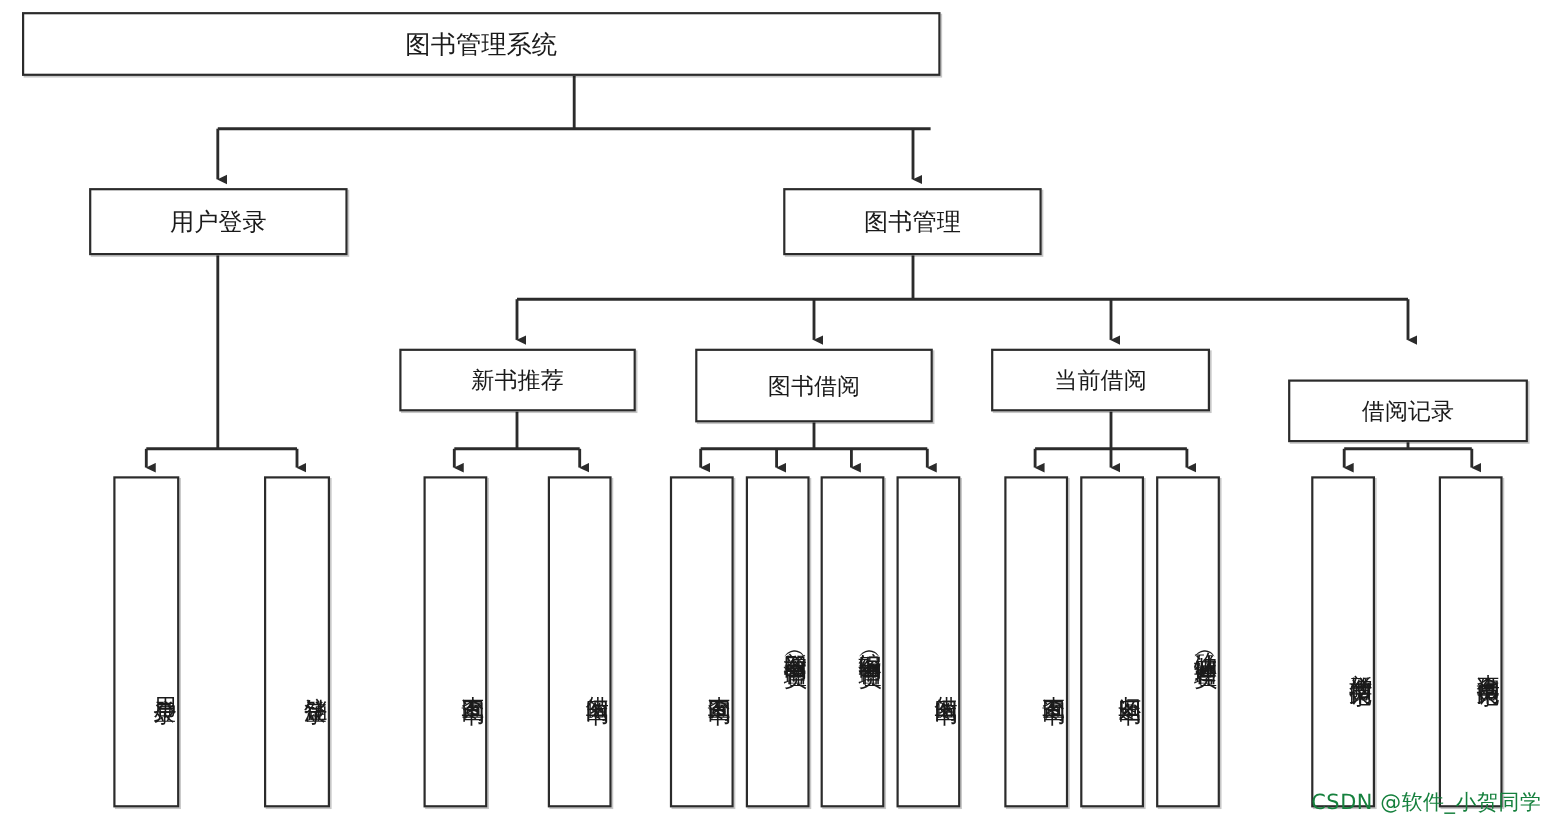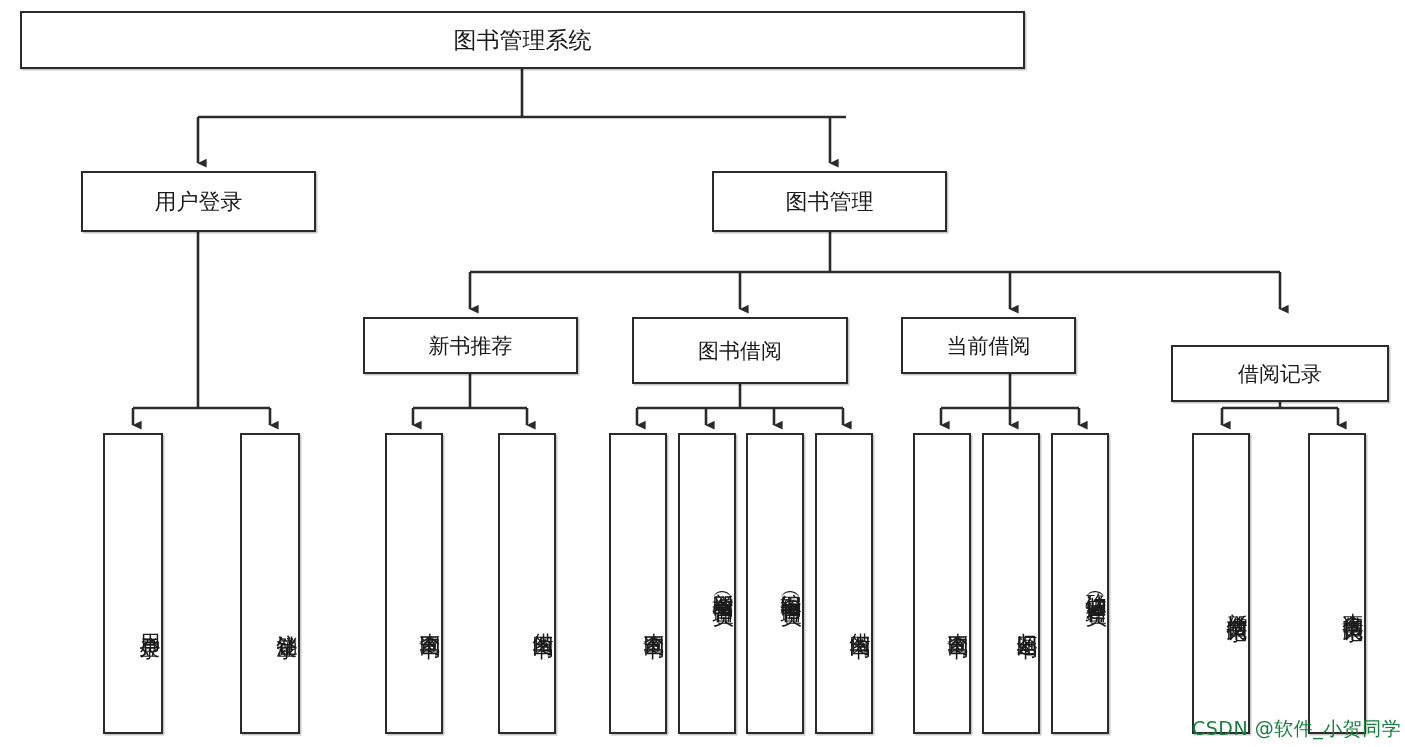--- a/index.html
+++ b/index.html
@@ -119,38 +119,38 @@
       <path d="M1010,408 L1010,425" marker-end="url(#arrow)"></path>
       <path d="M1079,408 L1079,425" marker-end="url(#arrow)"></path>
 
       <path d="M1280,374 L1280,408"></path>
       <path d="M1222,408 L1338,408"></path>
       <path d="M1222,408 L1222,425" marker-end="url(#arrow)"></path>
       <path d="M1338,408 L1338,425" marker-end="url(#arrow)"></path>
     </g>
   </svg>
 
-  <div class="node root" style="left:20px; top:11px; width:1005px; height:58px;">
+  <div class="node root" style="left:20px; top:11px; width:835px; height:58px;">
     <span class="label">图书管理系统</span>
   </div>
 
   <div class="node level2" style="left:81px; top:171px; width:235px; height:61px;">
     <span class="label">用户登录</span>
   </div>
   <div class="node level2" style="left:712px; top:171px; width:235px; height:61px;">
     <span class="label">图书管理</span>
   </div>
 
   <div class="node level3" style="left:363px; top:317px; width:215px; height:57px;">
     <span class="label">新书推荐</span>
   </div>
   <div class="node level3" style="left:632px; top:317px; width:216px; height:67px;">
     <span class="label">图书借阅</span>
   </div>
-  <div class="node level3" style="left:901px; top:317px; width:175px; height:57px;">
+  <div class="node level3" style="left:901px; top:317px; width:199px; height:57px;">
     <span class="label">当前借阅</span>
   </div>
   <div class="node level3" style="left:1171px; top:317px; width:218px; height:57px;margin-top:28px;">
     <span class="label">借阅记录</span>
   </div>
 
   <div class="node leaf" style="left:103px; top:433px; width:60px; height:301px; padding-top:80px;">
     <span class="label">用户登录</span>
   </div>
   <div class="node leaf" style="left:240px; top:433px; width:60px; height:301px; padding-top:80px;">

